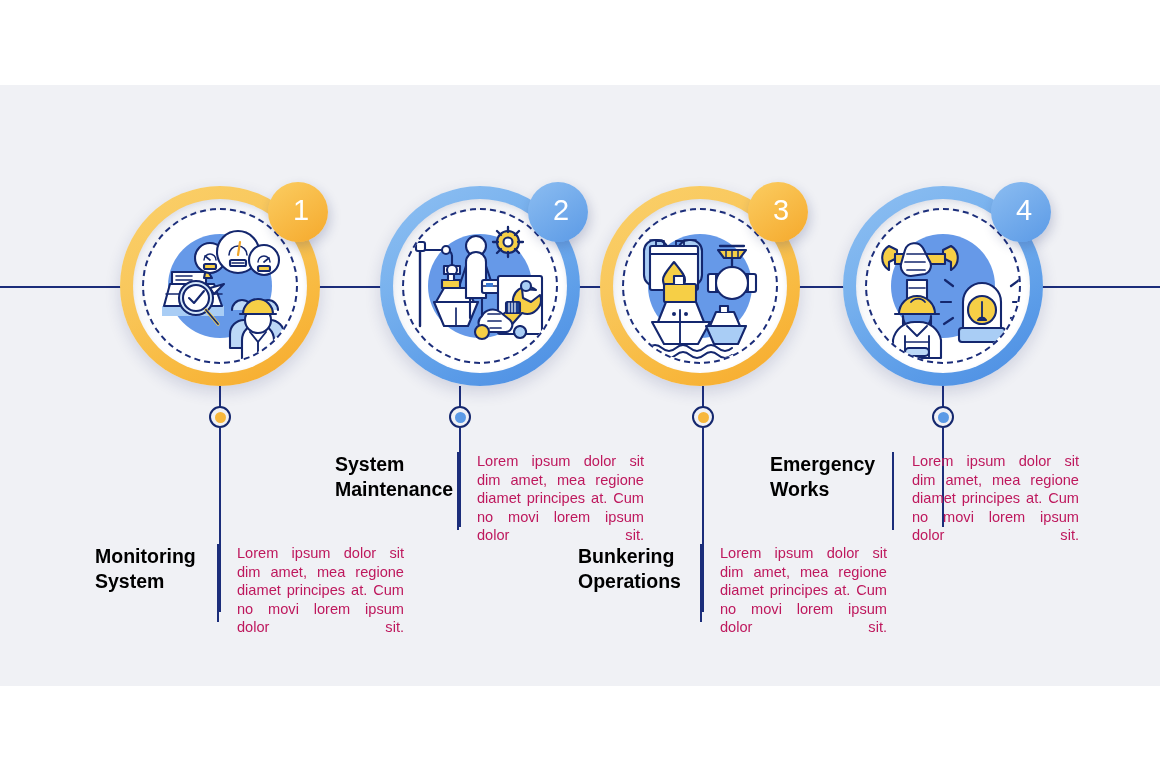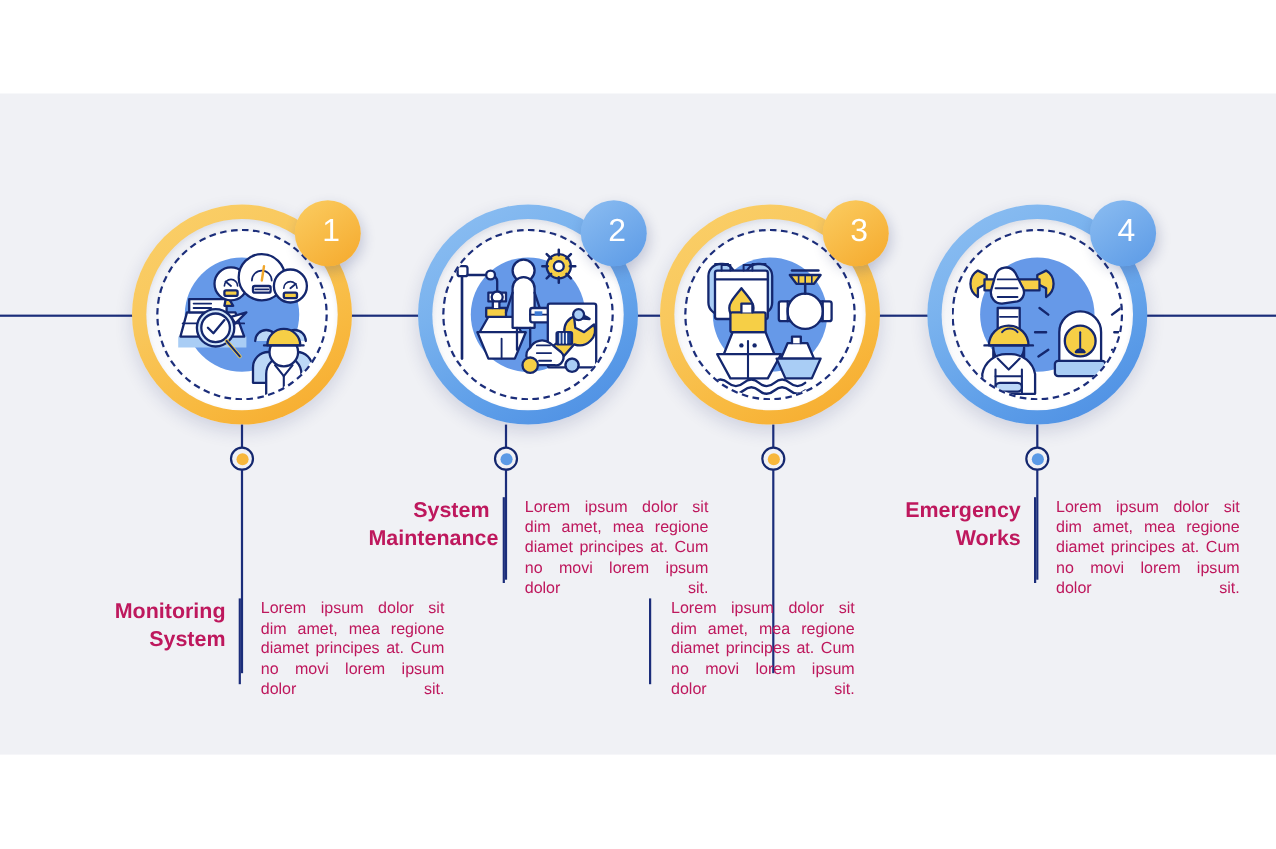--- a/index.html
+++ b/index.html
@@ -45,22 +45,22 @@
   .stem{ position:absolute; width:2px; background:#1b2d7a; }
   .dot{ position:absolute; width:22px; height:22px; border-radius:50%;
         border:2.5px solid #14276e; background:#f0f1f5;
         display:flex; align-items:center; justify-content:center; }
   .dot i{ width:11px; height:11px; border-radius:50%; display:block; }
   .dot.orange i{ background:#f7b73c; }
   .dot.blue i{ background:#5b9ae6; }
 
   
   .block{ position:absolute; display:flex; align-items:flex-start; }
-  .title{ color:#be185d; font-weight:700; font-size:19.5px; line-height:1.28;
-          text-align:right; white-space:pre-line; }
+  .title{ color:#000000; font-weight:700; font-size:19.5px; line-height:1.28;
+          text-align:left; white-space:pre-line; }
   .rule{ width:2px; background:#1b2d7a; align-self:stretch; }
   .body{ color:#be185d; font-size:14.6px; line-height:1.27;
          text-align:justify; text-align-last:justify; }
 </style>
 </head>
 <body>
 
 <div id="stage">
 
   <div class="panel"></div>
@@ -303,24 +303,26 @@
   </div>
 
   <div class="block" style="left:335px; top:452px; width:310px; height:78px;">
     <div class="title" style="width:110px;">System
 Maintenance</div>
     <div class="rule" style="margin:0 18px 0 12px;"></div>
     <div class="body" style="width:167px;">Lorem ipsum dolor sit dim amet, mea regione diamet principes at. Cum no movi lorem ipsum dolor sit.</div>
   </div>
 
   <div class="block" style="left:578px; top:544px; width:310px; height:78px;">
+    <div class="title" style="width:110px;">Bunkering
+Operations</div>
     <div class="rule" style="margin:0 18px 0 12px;"></div>
     <div class="body" style="width:167px;">Lorem ipsum dolor sit dim amet, mea regione diamet principes at. Cum no movi lorem ipsum dolor sit.</div>
   </div>
 
-  <div class="block" style="left:818px; top:452px; width:310px; height:78px;">
+  <div class="block" style="left:770px; top:452px; width:310px; height:78px;">
     <div class="title" style="width:110px;">Emergency
 Works</div>
     <div class="rule" style="margin:0 18px 0 12px;"></div>
     <div class="body" style="width:167px;">Lorem ipsum dolor sit dim amet, mea regione diamet principes at. Cum no movi lorem ipsum dolor sit.</div>
   </div>
 
 </div>
 
 </body></html>

